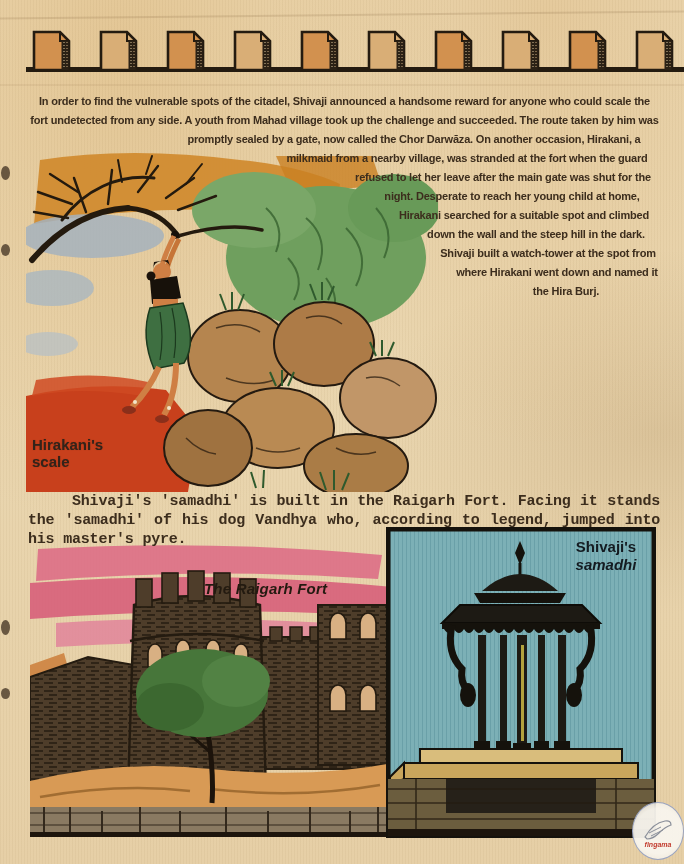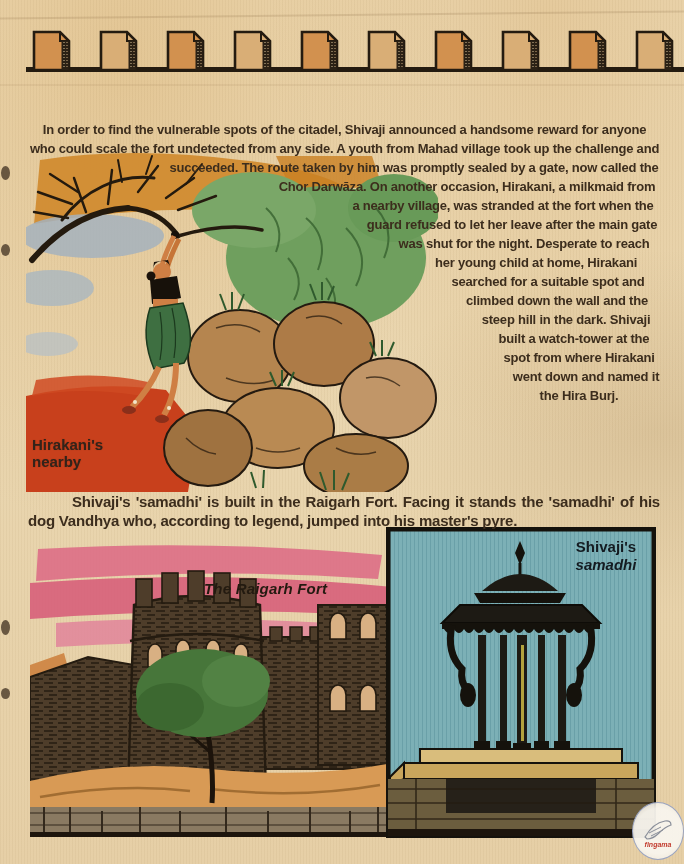--- a/index.html
+++ b/index.html
@@ -10,28 +10,28 @@
       repeating-linear-gradient(90deg, rgba(120,90,40,.05) 0 1px, rgba(0,0,0,0) 1px 3px),
       radial-gradient(ellipse at 18% 6%, rgba(205,150,70,.28), rgba(0,0,0,0) 42%),
       radial-gradient(ellipse at 80% 2%, rgba(200,140,60,.20), rgba(0,0,0,0) 36%),
       radial-gradient(ellipse at 96% 50%, rgba(150,110,60,.18), rgba(0,0,0,0) 30%),
       linear-gradient(180deg,#ecd9b4 0%, #e9d5ae 55%, #e6cfa6 100%);
   }
   .crease{position:absolute;left:0;width:100%;height:2px;background:rgba(120,90,50,.16);}
   
   .story{
     position:absolute;left:28px;top:92px;width:632px;z-index:3;
-    color:#3c2d1d;font-size:13px;line-height:19px;font-weight:bold;
-    letter-spacing:-0.2px;text-align:center;margin-top:28px;
+    color:#3c2d1d;font-size:11px;line-height:19px;font-weight:bold;
+    letter-spacing:-0.2px;text-align:center;
   }
   .sp{float:left;clear:left;height:19px;}
   .story-p2{
     position:absolute;left:28px;top:492px;width:632px;z-index:3;
     color:#3c2d1d;font-size:15px;line-height:19px;font-weight:bold;
-    letter-spacing:-0.2px;text-align:justify;text-indent:44px;
+    letter-spacing:-0.2px;text-align:justify;text-indent:44px;font-family:Liberation Mono, monospace;
   }
   
   .cap{position:absolute;z-index:5;font-weight:bold;color:#30２;}
   .cap-hirakani{left:32px;top:436px;font-size:15px;line-height:17px;color:#33231a;text-shadow:0 0 1px rgba(60,30,10,.4);}
   .cap-raigarh{left:204px;top:580px;font-size:15px;color:#231a10;letter-spacing:.2px;font-style:italic;}
   .cap-samadhi{left:546px;top:538px;width:120px;text-align:center;font-size:15px;line-height:18px;color:#141b21;}
   .cap-samadhi .l2{font-style:italic;}
   
   .art{position:absolute;z-index:1;}
   
@@ -155,21 +155,21 @@
       <path d="M150,215 C150,237 146,253 138,267" stroke="#cf7f44" stroke-width="6" fill="none"></path>
       <ellipse cx="103" cy="262" rx="7" ry="4" fill="#8a2f1a"></ellipse>
       <ellipse cx="136" cy="271" rx="7" ry="4" fill="#8a2f1a"></ellipse>
       <circle cx="109" cy="254" r="2" fill="#f2e6c8"></circle>
       <circle cx="143" cy="260" r="2" fill="#f2e6c8"></circle>
     </g>
   </svg>
 
   <div class="cap cap-hirakani">
     <div>Hirakani's</div>
-    <div>nearby</div>
+    <div>scale</div>
   </div>
 
   <div class="story">
     <div class="sp" style="width:1px"></div>
     <div class="sp" style="width:1px"></div>
     <div class="sp" style="width:140px"></div>
     <div class="sp" style="width:246px"></div>
     <div class="sp" style="width:318px"></div>
     <div class="sp" style="width:336px"></div>
     <div class="sp" style="width:360px"></div>

